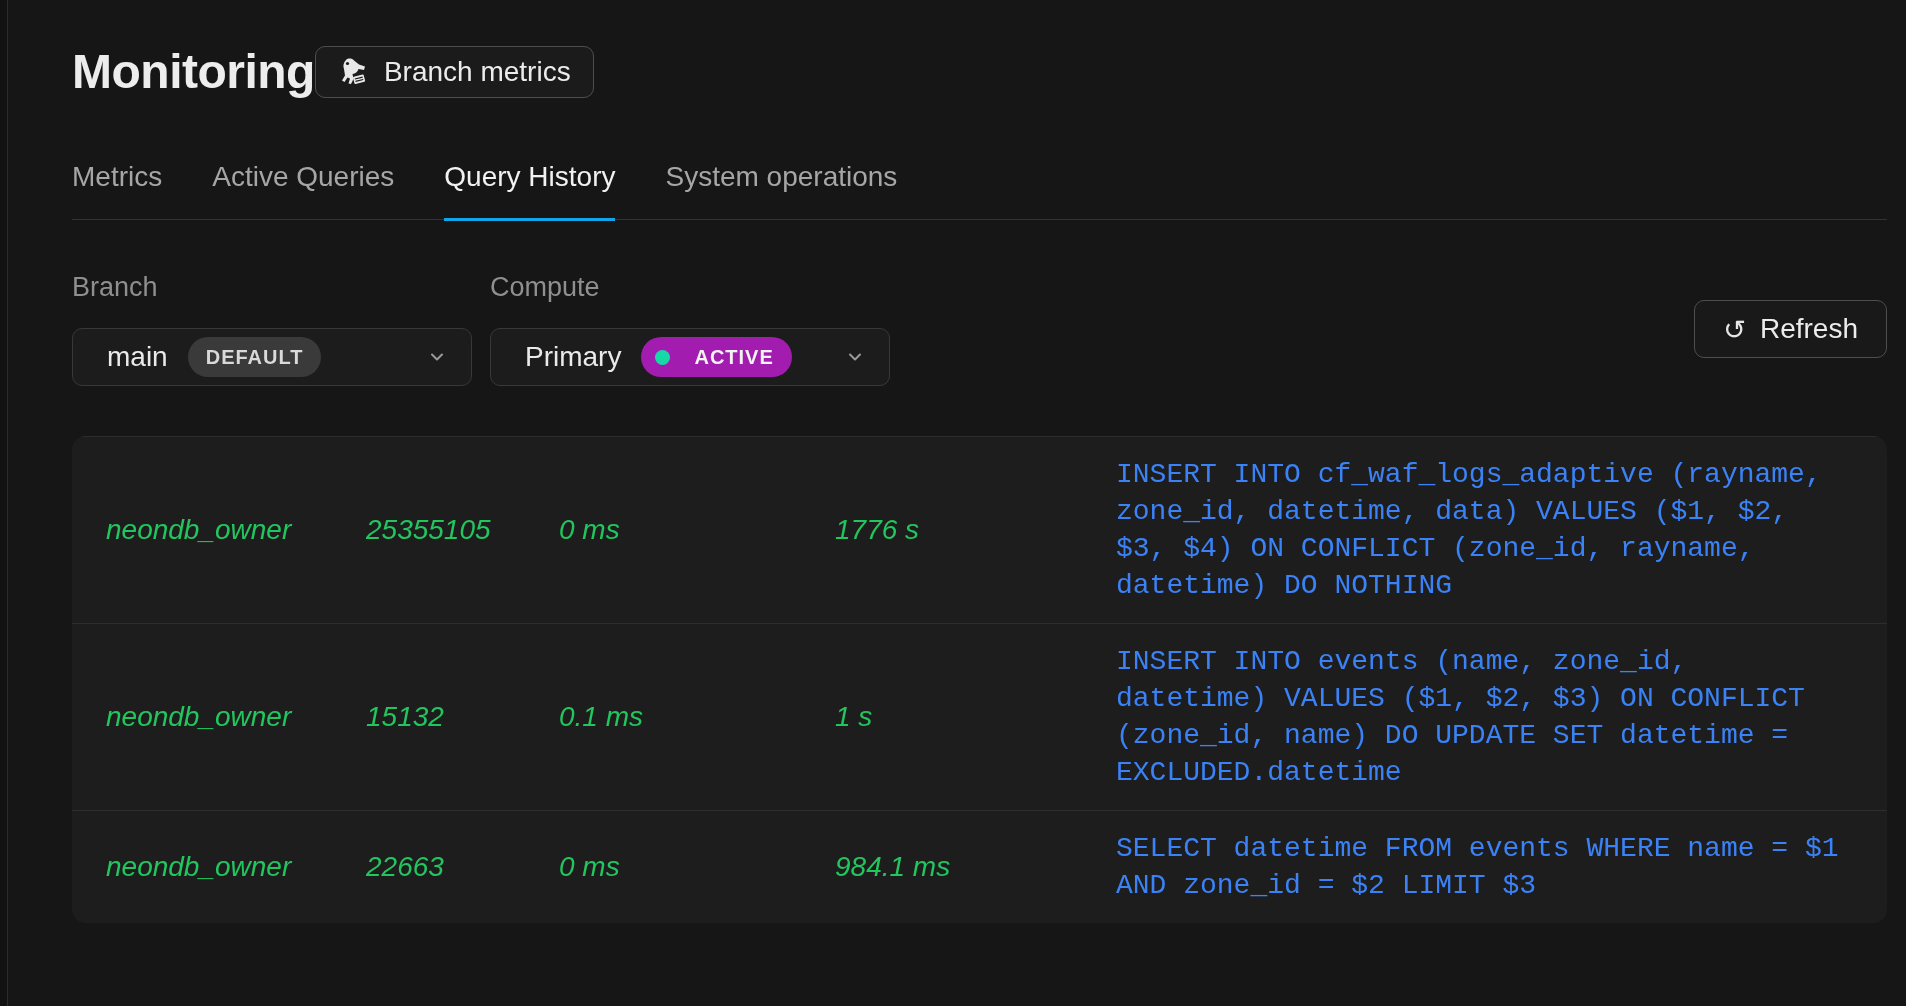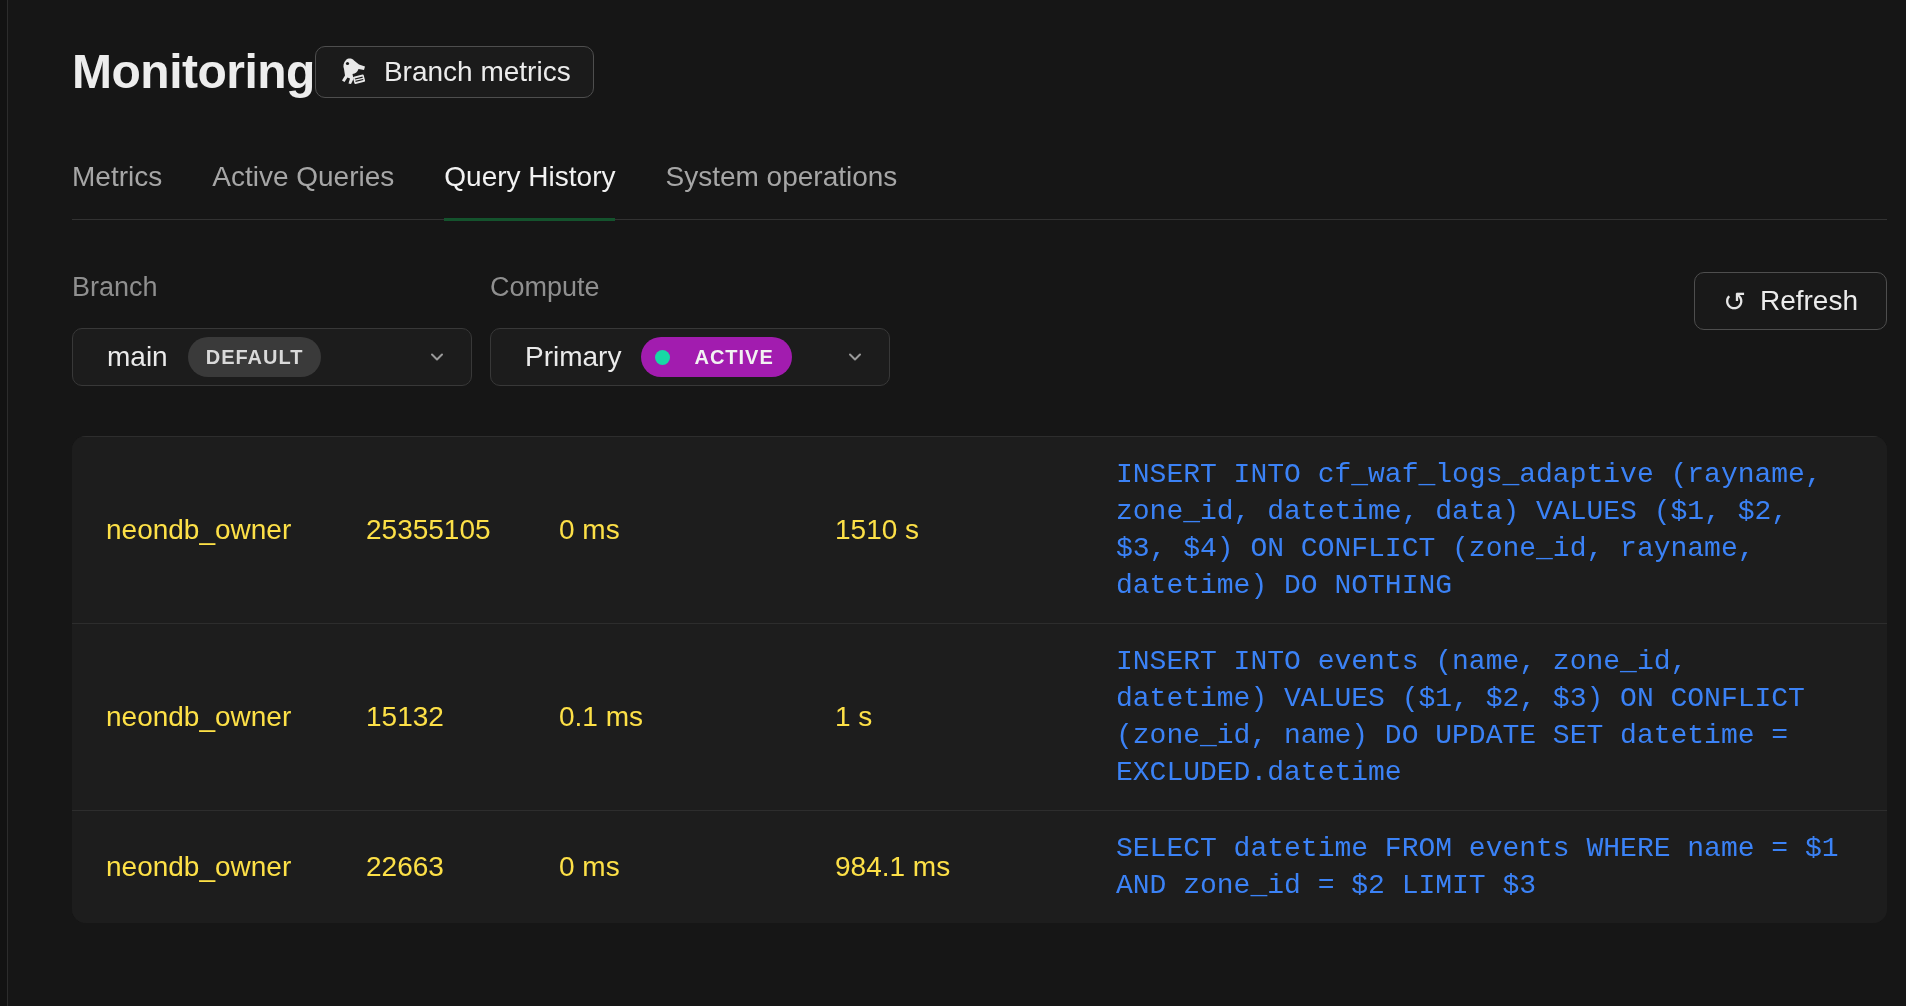--- a/index.html
+++ b/index.html
@@ -29,25 +29,25 @@
   .export-btn svg { display:block; }
 
   
   .tabbar { margin-top:60px; display:flex; gap:50px; border-bottom:1px solid #323232; }
   .tab {
     font-size:28px; line-height:34px; color:#a6a6a6;
     padding-bottom:24px; cursor:pointer; white-space:nowrap;
   }
   .tab.active {
     color:#f2f2f2; font-weight:500;
-    border-bottom:3px solid #14532d; margin-bottom:-2px;
+    border-bottom:3px solid #0ea5e9; margin-bottom:-2px;
   }
 
   
-  .filters { margin-top:52px; display:flex; gap:18px; align-items:flex-start; }
+  .filters { margin-top:52px; display:flex; gap:18px; align-items:center; }
   .filter-group { width:400px; }
   .filter-label { font-size:27px; color:#8f8f8f; margin-bottom:25px; }
   .select {
     height:58px; display:flex; align-items:center;
     padding:0 24px 0 34px;
     background:#1c1c1c; border:1px solid #383838; border-radius:10px;
     cursor:pointer;
   }
   .select-value { font-size:28px; color:#eaeaea; }
   .badge {
@@ -75,21 +75,21 @@
     background:#262626; color:#a9a9a9; font-size:27px; font-weight:500;
   }
   .th { display:flex; align-items:center; }
   .sort-arrow { font-family:"DejaVu Sans", sans-serif; font-size:27px; color:#ababab; margin-left:62px; font-weight:400; }
   .row {
     display:grid; grid-template-columns:260px 193px 276px 281px 1fr;
     align-items:center; padding-left:34px;
     border-top:1px solid #2d2d2d;
     background:#1d1d1d;
   }
-  .cell { font-size:28px; color:#fde047; }
+  .cell { font-size:28px; color:#22c55e;font-style:italic; }
   .query-cell {
     font-family:"Liberation Mono", monospace;
     font-size:28px; line-height:37px; color:#3b82f6;
     padding:19px 0; max-width:732px;
     word-break:break-word;
   }
 </style>
 </head>
 <body>
 
@@ -161,21 +161,21 @@
       <span>Refresh</span>
     </button>
   </div>
 
   <div class="table">
 
     <div class="row">
       <div class="cell">neondb_owner</div>
       <div class="cell">25355105</div>
       <div class="cell">0 ms</div>
-      <div class="cell">1510 s</div>
+      <div class="cell">1776 s</div>
       <div class="query-cell">INSERT INTO cf_waf_logs_adaptive (rayname, zone_id, datetime, data) VALUES ($1, $2, $3, $4) ON CONFLICT (zone_id, rayname, datetime) DO NOTHING</div>
     </div>
 
     <div class="row">
       <div class="cell">neondb_owner</div>
       <div class="cell">15132</div>
       <div class="cell">0.1 ms</div>
       <div class="cell">1 s</div>
       <div class="query-cell">INSERT INTO events (name, zone_id, datetime) VALUES ($1, $2, $3) ON CONFLICT (zone_id, name) DO UPDATE SET datetime = EXCLUDED.datetime</div>
     </div>

